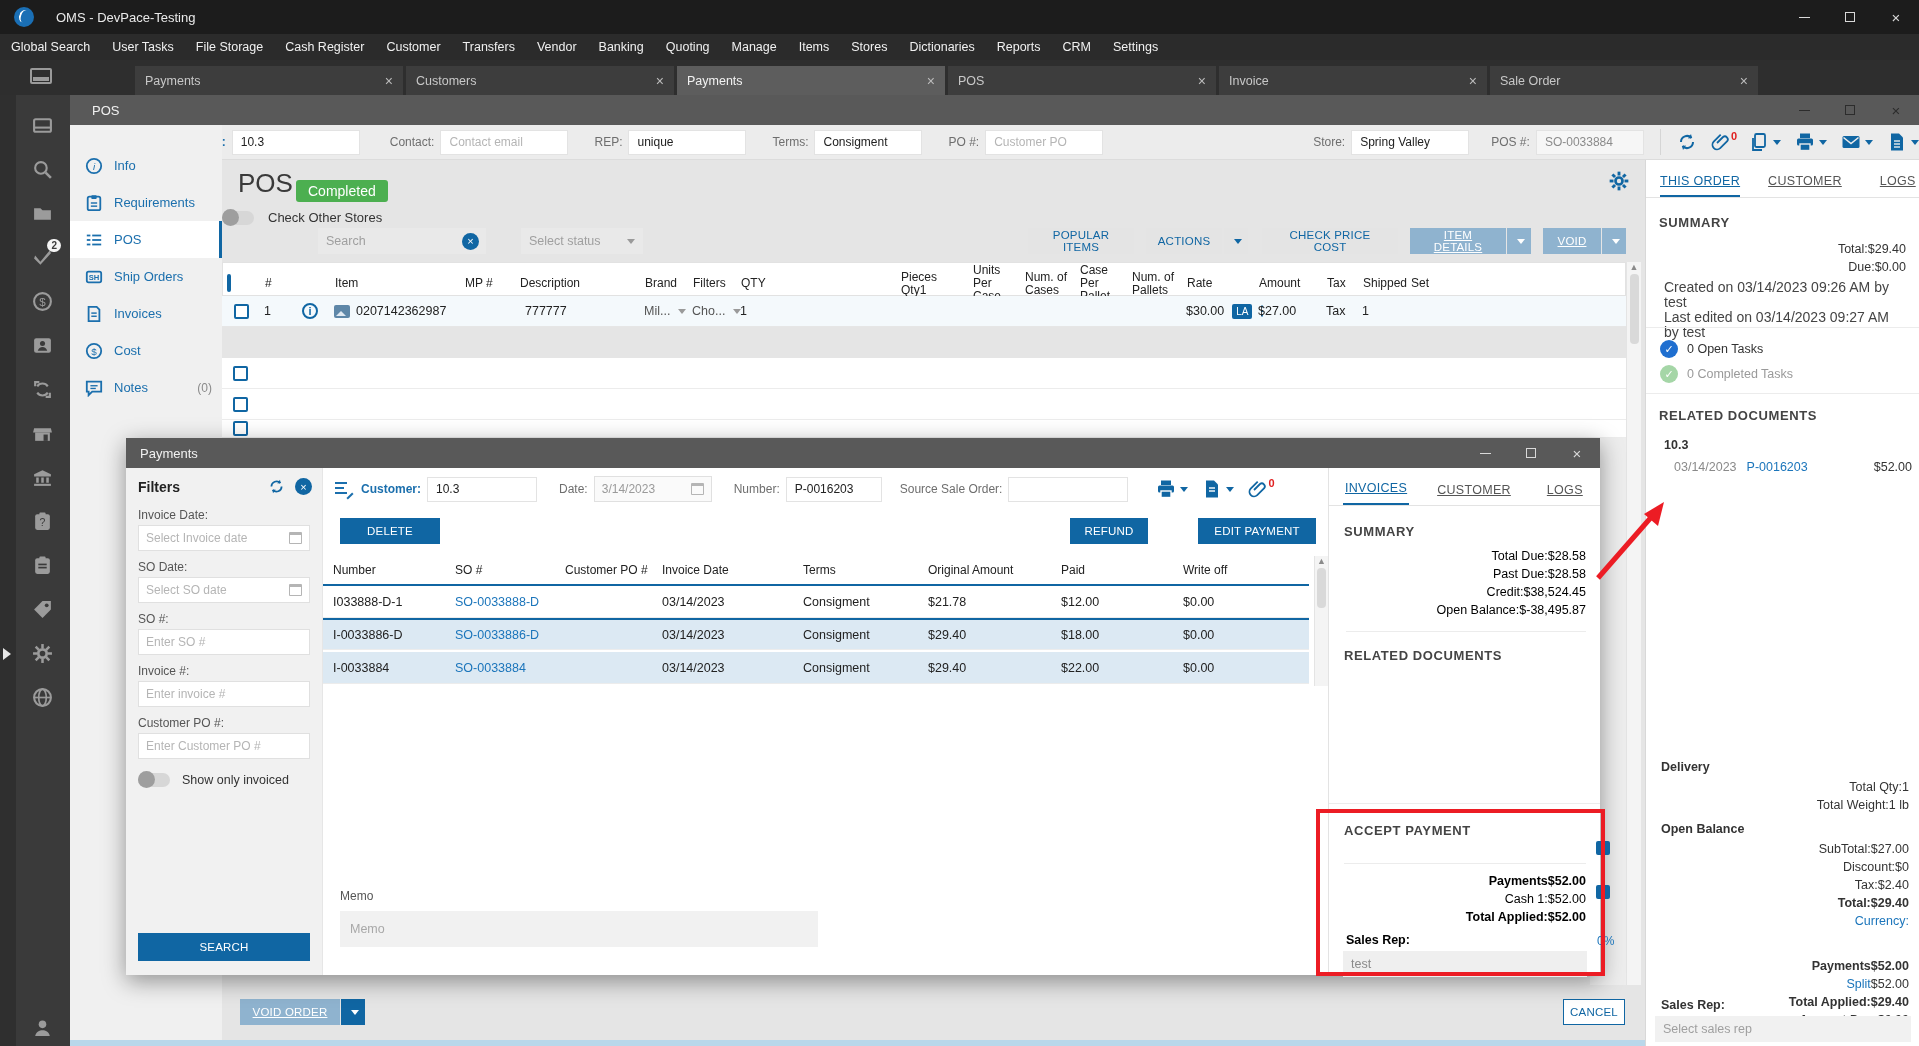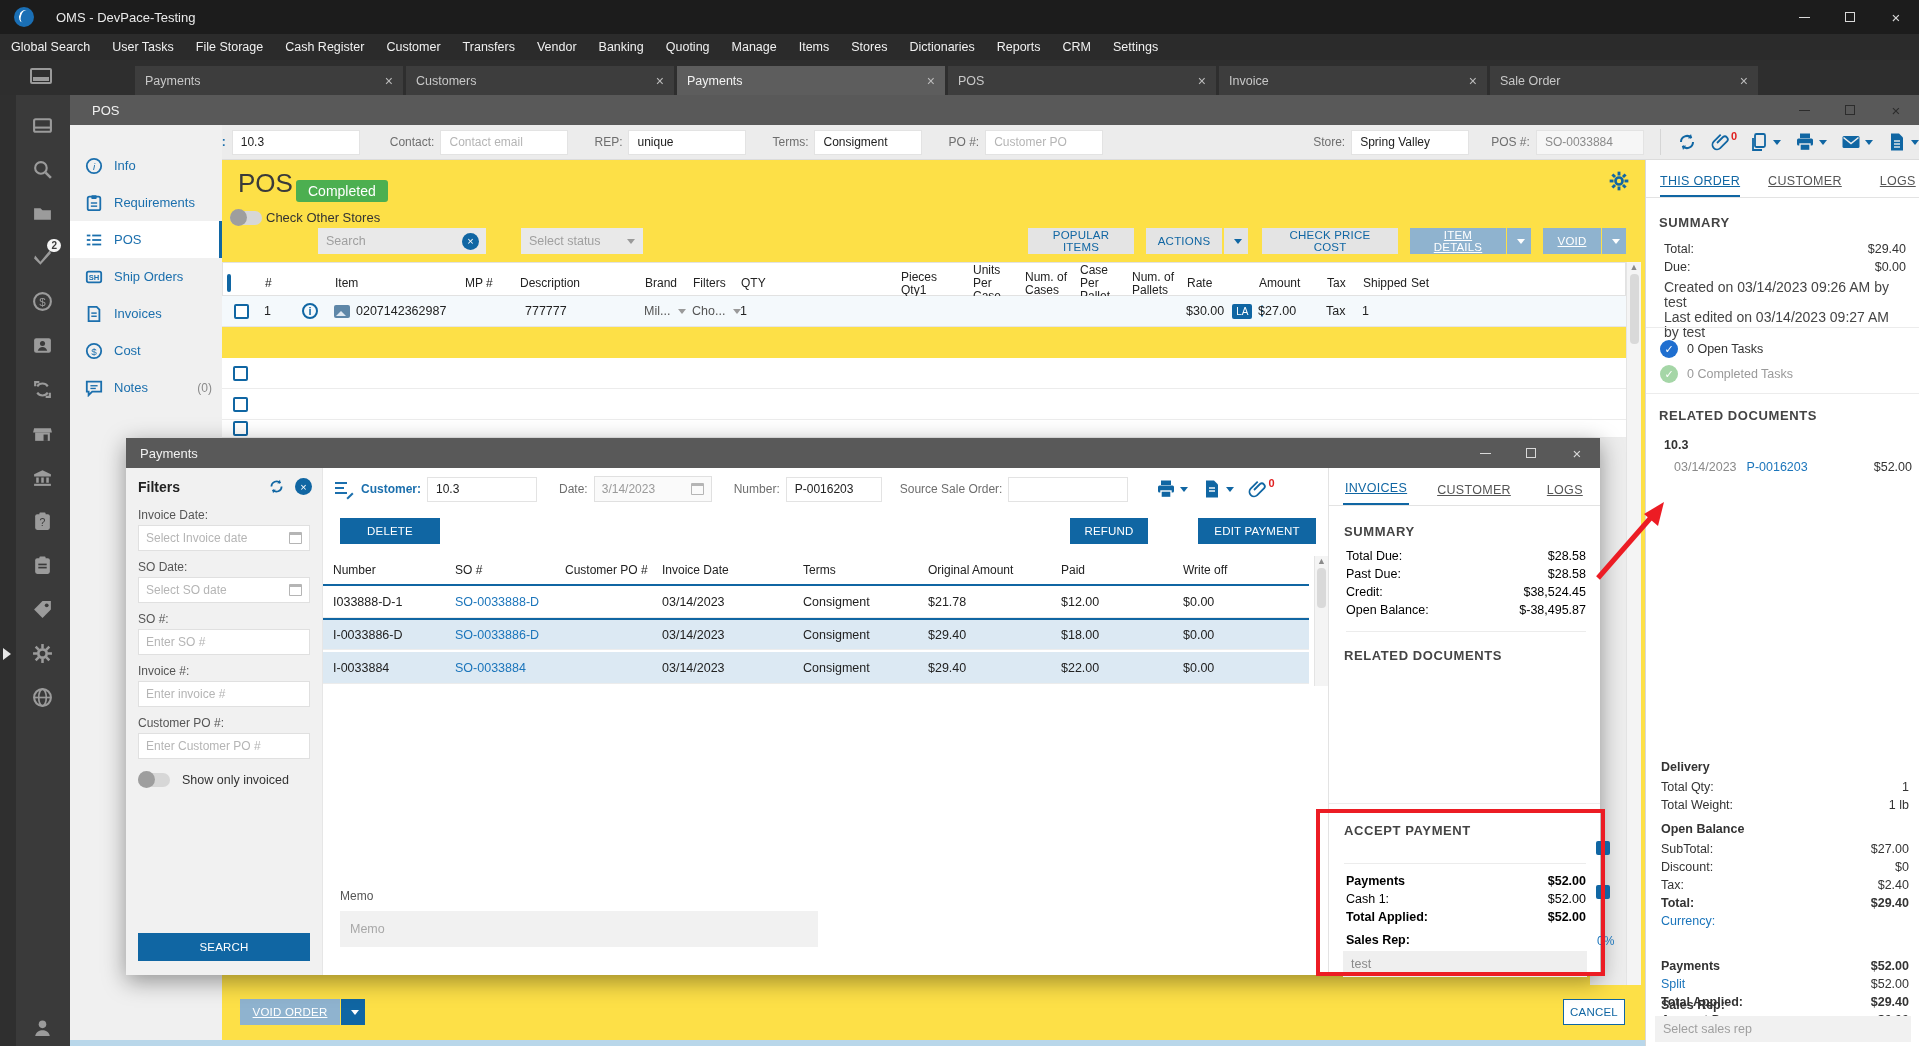--- a/index.html
+++ b/index.html
@@ -1,17 +1,17 @@
 <!DOCTYPE html>
 <html><head>
 <meta charset="utf-8">
 <style>
   * { margin:0; padding:0; box-sizing:border-box; }
   body { font-family:"Liberation Sans", sans-serif; background:#1f1f1f; }
-  .screen { position:relative; width:1919px; height:1046px; overflow:hidden; background:#fde047; font-family:"Liberation Sans",sans-serif; }
+  .screen { position:relative; width:1919px; height:1046px; overflow:hidden; background:#e5e5e5; font-family:"Liberation Sans",sans-serif; }
   .abs { position:absolute; }
 
   
   .titlebar { left:0; top:0; width:1919px; height:34px; background:#1c1c1c; display:flex; align-items:center; color:#e9e9e9; }
   .logo { width:20px; height:20px; border-radius:50%; background:#1a6fb5; margin-left:14px; position:relative; }
   .logo::after { content:""; position:absolute; left:5px; top:3px; width:9px; height:13px; border-left:2px solid #fff; border-radius:50%; transform:rotate(18deg); }
   .apptitle { margin-left:22px; font-size:13px; }
   .wcs { margin-left:auto; display:flex; }
   .wc { width:46px; height:34px; display:flex; align-items:center; justify-content:center; color:#d9d9d9; font-size:15px; }
   .wc .bar { width:11px; border-top:1px solid #d9d9d9; display:block; }
@@ -66,21 +66,21 @@
   .nav-item .nico svg { width:18px; height:18px; }
   .nav-item.active { background:#fff; border-right:3px solid #1066a3; }
   .nav-count { margin-left:auto; margin-right:10px; color:#8a8a8a; font-size:12px; }
 
   
   .pos-heading { left:238px; top:168px; font-size:26px; color:#3a3a3a; }
   .badge-green { left:296px; top:180px; background:#4caf50; color:#fff; font-size:14px; padding:3px 12px; border-radius:3px; }
   .gear { left:1608px; top:170px; }
   .toggle { width:32px; height:14px; background:#d7d7d7; border-radius:8px; position:relative; display:inline-block; }
   .toggle::after { content:""; position:absolute; left:0px; top:-2px; width:17px; height:17px; border-radius:50%; background:#9e9e9e; }
-  .chk-other { left:230px; top:210px; display:flex; align-items:center; gap:4px; font-size:13px; color:#333; }
+  .chk-other { left:222px; top:210px; display:flex; align-items:center; gap:14px; font-size:13px; color:#333; }
   .searchrow { left:318px; top:228px; display:flex; align-items:center; }
   .gfld { background:#e9e9e9; border:none; height:26px; font-size:12.5px; padding:0 8px; color:#222; font-family:"Liberation Sans",sans-serif; }
   .gfld::placeholder { color:#9f9f9f; }
   .clear-x { width:17px; height:17px; border-radius:50%; background:#1066a3; color:#fff; font-size:11px; display:flex; align-items:center; justify-content:center; margin-left:-24px; }
   .selstat { background:#e9e9e9; height:26px; width:122px; margin-left:42px; display:flex; align-items:center; padding:0 8px; color:#9f9f9f; font-size:12.5px; justify-content:space-between; }
   .btn { height:26px; font-size:11.5px; display:inline-flex; align-items:center; justify-content:center; padding:0 12px; font-family:"Liberation Sans",sans-serif; border:none; letter-spacing:.2px; }
   .btn.gray { background:#e4e4e4; color:#1066a3; }
   .btn.blue { background:#1066a3; color:#fff; }
   .btn.muted { background:#8fb3cf; color:#fff;text-decoration:underline; }
   .btn.outline { background:#fff; color:#1066a3; border:1px solid #1066a3; }
@@ -105,21 +105,21 @@
   .scrollv { background:#f4f4f4; border-left:1px solid #e4e4e4; }
   .scroll-arrow { color:#8a8a8a; font-size:9px; text-align:center; display:block; }
   .thumb { background:#d9d9d9; margin:2px auto; width:9px; border-radius:4px; }
 
   
   .rpanel { left:1645px; top:160px; width:274px; height:886px; background:#fff; border-left:1px solid #d8d8d8; font-size:12.5px; color:#333; }
   .rtabs { position:absolute; top:8px; left:0; width:100%; display:flex; border-bottom:1px solid #e3e3e3; height:30px; }
   .rtab { font-size:12.5px; color:#555; padding:6px 0; margin:0 0 0 14px; letter-spacing:.3px;text-decoration:underline; }
   .rtab.active { color:#1066a3; border-bottom:2px solid #1066a3; }
   .sechead { font-size:13px; letter-spacing:.6px; color:#444; font-weight:bold; }
-  .kv { display:flex; justify-content:space-between; padding:2px 0; }
+  .kv { display:flex; justify-content:flex-end; padding:2px 0; }
   .kv .v { text-align:right; }
   .meta { color:#444; font-size:14px; line-height:15px; }
   .hr { border-top:1px solid #ececec; }
   .task-ic { width:18px; height:18px; border-radius:50%; color:#fff; font-size:11px; display:inline-flex; align-items:center; justify-content:center; margin-right:9px; }
   .link { color:#1b75bb; }
   .grayt { color:#8a8a8a; }
   .b { font-weight:bold; }
 
   
   .dialog { left:126px; top:438px; width:1474px; height:537px; background:#fff; box-shadow:0 6px 22px rgba(0,0,0,.4); }

